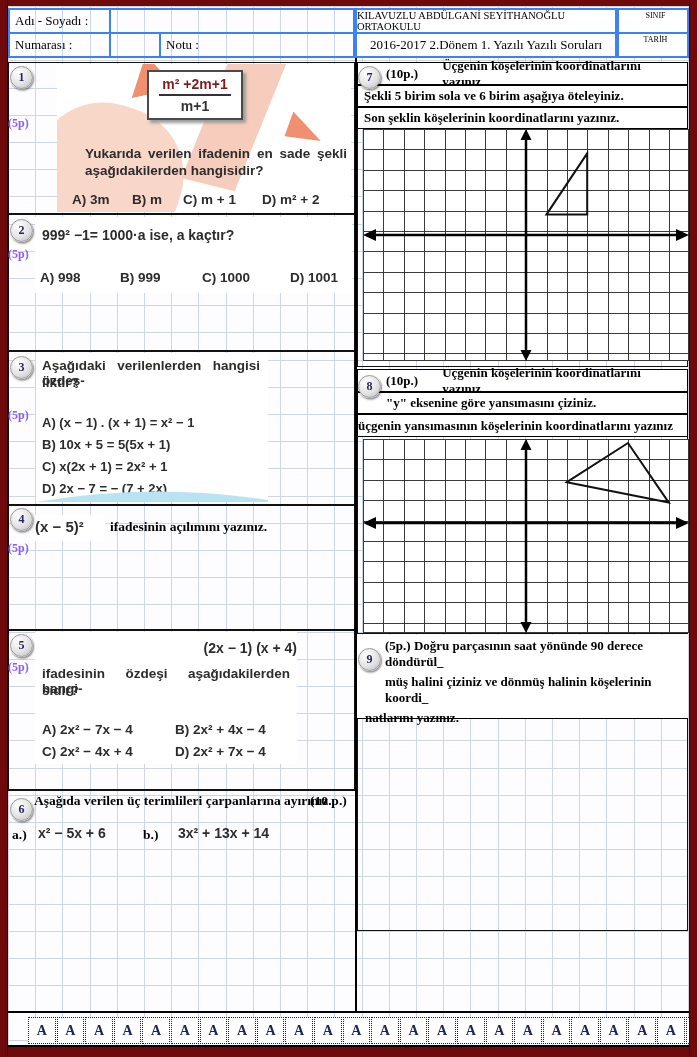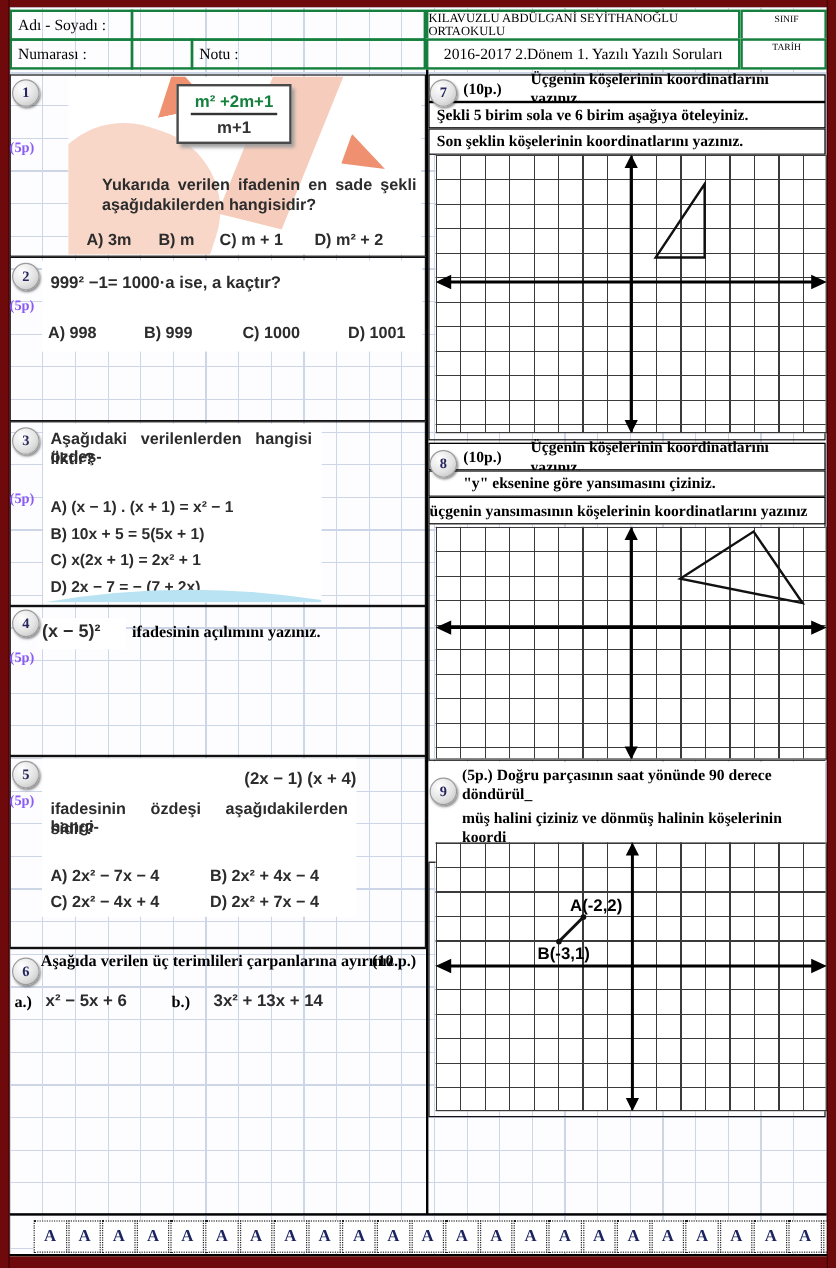--- a/index.html
+++ b/index.html
@@ -11,21 +11,21 @@
     background-image:repeating-linear-gradient(to right,#ccd6e6 0 1px,transparent 1px 27.2px),
                      repeating-linear-gradient(to bottom,#ccd6e6 0 1px,transparent 1px 27.2px);}
   
   .b-top{left:0;top:0;width:697px;height:6px;background:#6e0a0c;}
   .b-left{left:0;top:0;width:8px;height:1057px;background:#6e0a0c;border-right:1px solid #3c0406;}
   .b-right{left:689px;top:0;width:8px;height:1057px;background:#6e0a0c;border-left:1px solid #3c0406;}
   .b-bottom{left:0;top:1047px;width:697px;height:10px;background:#6e0a0c;}
   .hline{background:#000;}
   .vline{background:#000;}
   
-  .cell{border:2px solid #15803d;background:transparent;display:flex;align-items:center;
+  .cell{border:2px solid #3b82f6;background:transparent;display:flex;align-items:center;
         font-family:"Liberation Serif",serif;font-size:13px;color:#000;padding-left:5px;}
   .cell.white{background:#fff;}
   .cell.center{justify-content:center;padding-left:0;}
   .tiny-top{align-items:flex-start;justify-content:center;font-size:8px;padding-top:1px;
             font-family:"Liberation Serif",serif;}
   
   .qbox{border:1.5px solid #111;}
   .qbox-open{border-top:1.5px solid #111;}
   .white-area{background:#fff;overflow:hidden;}
   
@@ -97,21 +97,21 @@
   <div class="abs vline" style="left:355px;top:58px;width:2px;height:954px;"></div>
   <div class="abs hline" style="left:8px;top:1011px;width:681px;height:2px;"></div>
 
   <div class="abs qbox" style="left:8px;top:62px;width:347px;height:152px;"></div>
   <div class="abs white-area" style="left:57px;top:64px;width:294px;height:148px;">
     <div class="abs wm1"></div>
     <div class="abs wm2"></div>
     <div class="abs wm4"></div>
     <div class="abs wm3"></div>
     <div class="abs fracbox" style="left:90px;top:6px;width:96px;height:50px;">
-      <div class="sb" style="font-size:14px;color:#15803d;">m² +2m+1</div>
+      <div class="sb" style="font-size:14px;color:#7f1d1d;">m² +2m+1</div>
       <div class="fracline"></div>
       <div class="sb" style="font-size:14px;color:#333;">m+1</div>
     </div>
     <div class="abs sb jline" style="left:28px;top:82px;width:262px;font-size:13.5px;">Yukarıda verilen ifadenin en sade şekli</div>
     <div class="abs sb" style="left:28px;top:99px;width:262px;font-size:13.5px;">aşağıdakilerden hangisidir?</div>
     <div class="abs sb" style="left:15px;top:128px;font-size:13.5px;">A) 3m</div>
     <div class="abs sb" style="left:75px;top:128px;font-size:13.5px;">B) m</div>
     <div class="abs sb" style="left:126px;top:128px;font-size:13.5px;">C) m + 1</div>
     <div class="abs sb" style="left:205px;top:128px;font-size:13.5px;">D) m² + 2</div>
   </div>
@@ -237,35 +237,20 @@
   <div class="abs badge" style="left:358px;top:375px;">
       <span>8</span>
     </div>
 
   <div class="abs qbox" style="left:357px;top:635px;width:331px;height:296px;"></div>
   <div class="abs" style="left:357px;top:635px;width:331px;height:84px;background:#fff;border-bottom:1.5px solid #000;">
     <div class="rb" style="margin:3px 2px 0 28px;font-size:13px;">(5p.) Doğru parçasının saat yönünde 90 derece döndürül_</div>
     <div class="rb" style="margin:4px 2px 0 28px;font-size:13px;">müş halini çiziniz ve dönmüş halinin köşelerinin koordi_</div>
     <div class="rb" style="margin:4px 2px 0 8px;font-size:13px;">natlarını yazınız.</div>
   </div>
-  <div class="abs sq" style="left:363px;top:702px;width:326px;height:224px;">
-    <svg width="326" height="224" viewBox="0 0 326 224">
-      <line x1="164" y1="8" x2="164" y2="216" stroke="#000" stroke-width="2.5"></line>
-      <polygon points="164,0 158.5,11 169.5,11" fill="#000"></polygon>
-      <polygon points="164,224 158.5,213 169.5,213" fill="#000"></polygon>
-      <line x1="8" y1="103" x2="318" y2="103" stroke="#000" stroke-width="2.5"></line>
-      <polygon points="0,103 13,97 13,109" fill="#000"></polygon>
-      <polygon points="326,103 313,97 313,109" fill="#000"></polygon>
-      <line x1="123.2" y1="62.2" x2="102.8" y2="82.6" stroke="#111" stroke-width="2.5"></line>
-      <circle cx="123.2" cy="62.2" r="2.4" fill="#111"></circle>
-      <circle cx="102.8" cy="82.6" r="2.4" fill="#111"></circle>
-      <text x="112" y="57" font-family="Liberation Sans, sans-serif" font-size="14" font-weight="bold" fill="#000">A(-2,2)</text>
-      <text x="85" y="97" font-family="Liberation Sans, sans-serif" font-size="14" font-weight="bold" fill="#000">B(-3,1)</text>
-    </svg>
-  </div>
   <div class="abs badge" style="left:358px;top:648px;">
       <span>9</span>
     </div>
 
   <div class="abs arow" style="left:28px;top:1017px;">
       <span class="acell">A</span>
       <span class="acell">A</span>
       <span class="acell">A</span>
       <span class="acell">A</span>
       <span class="acell">A</span>

